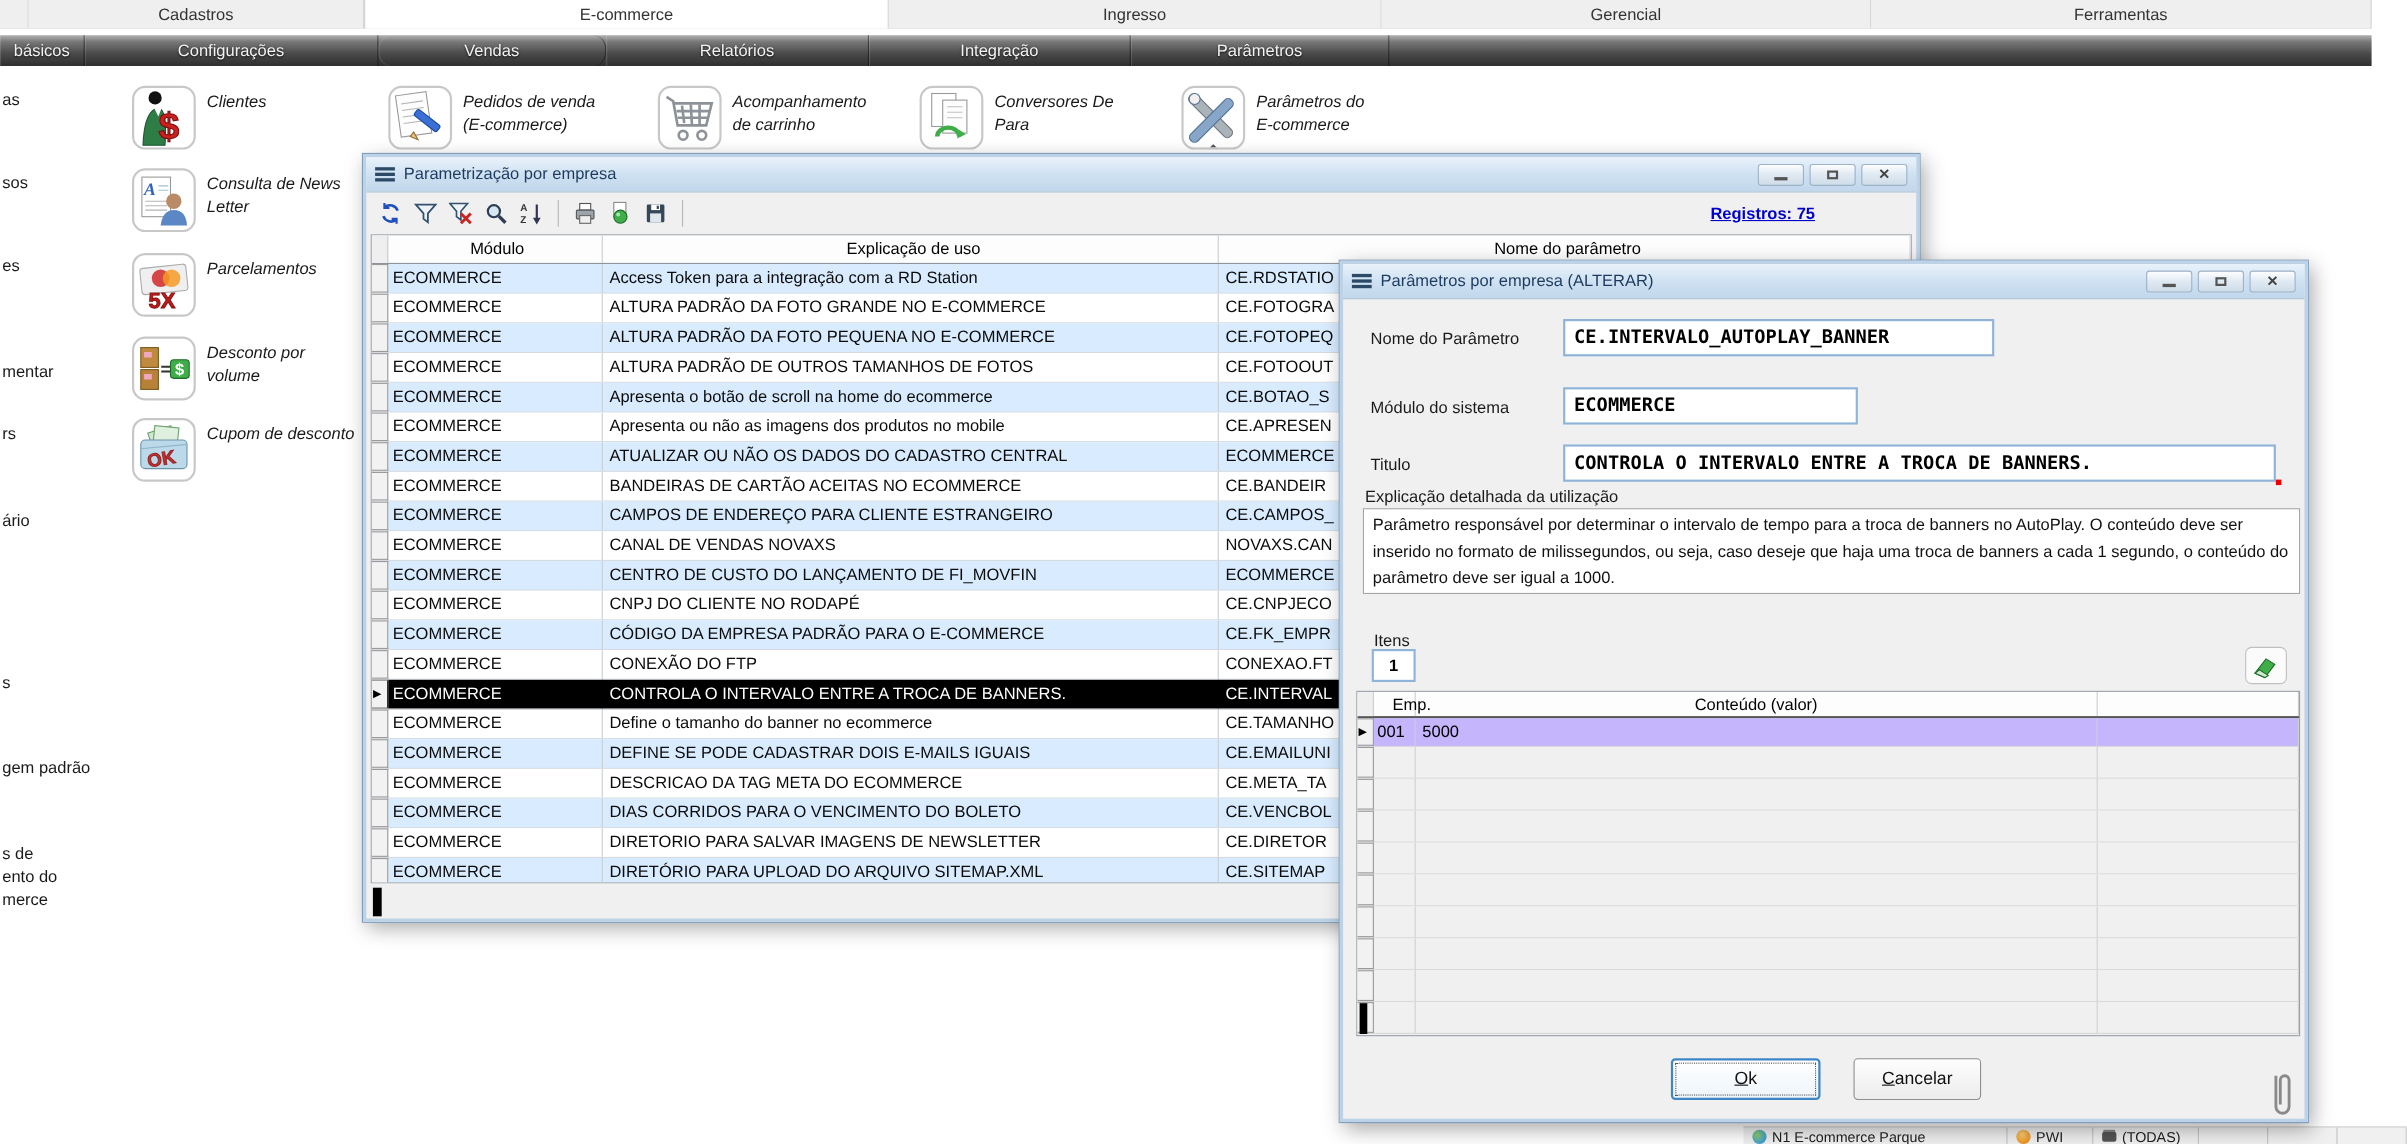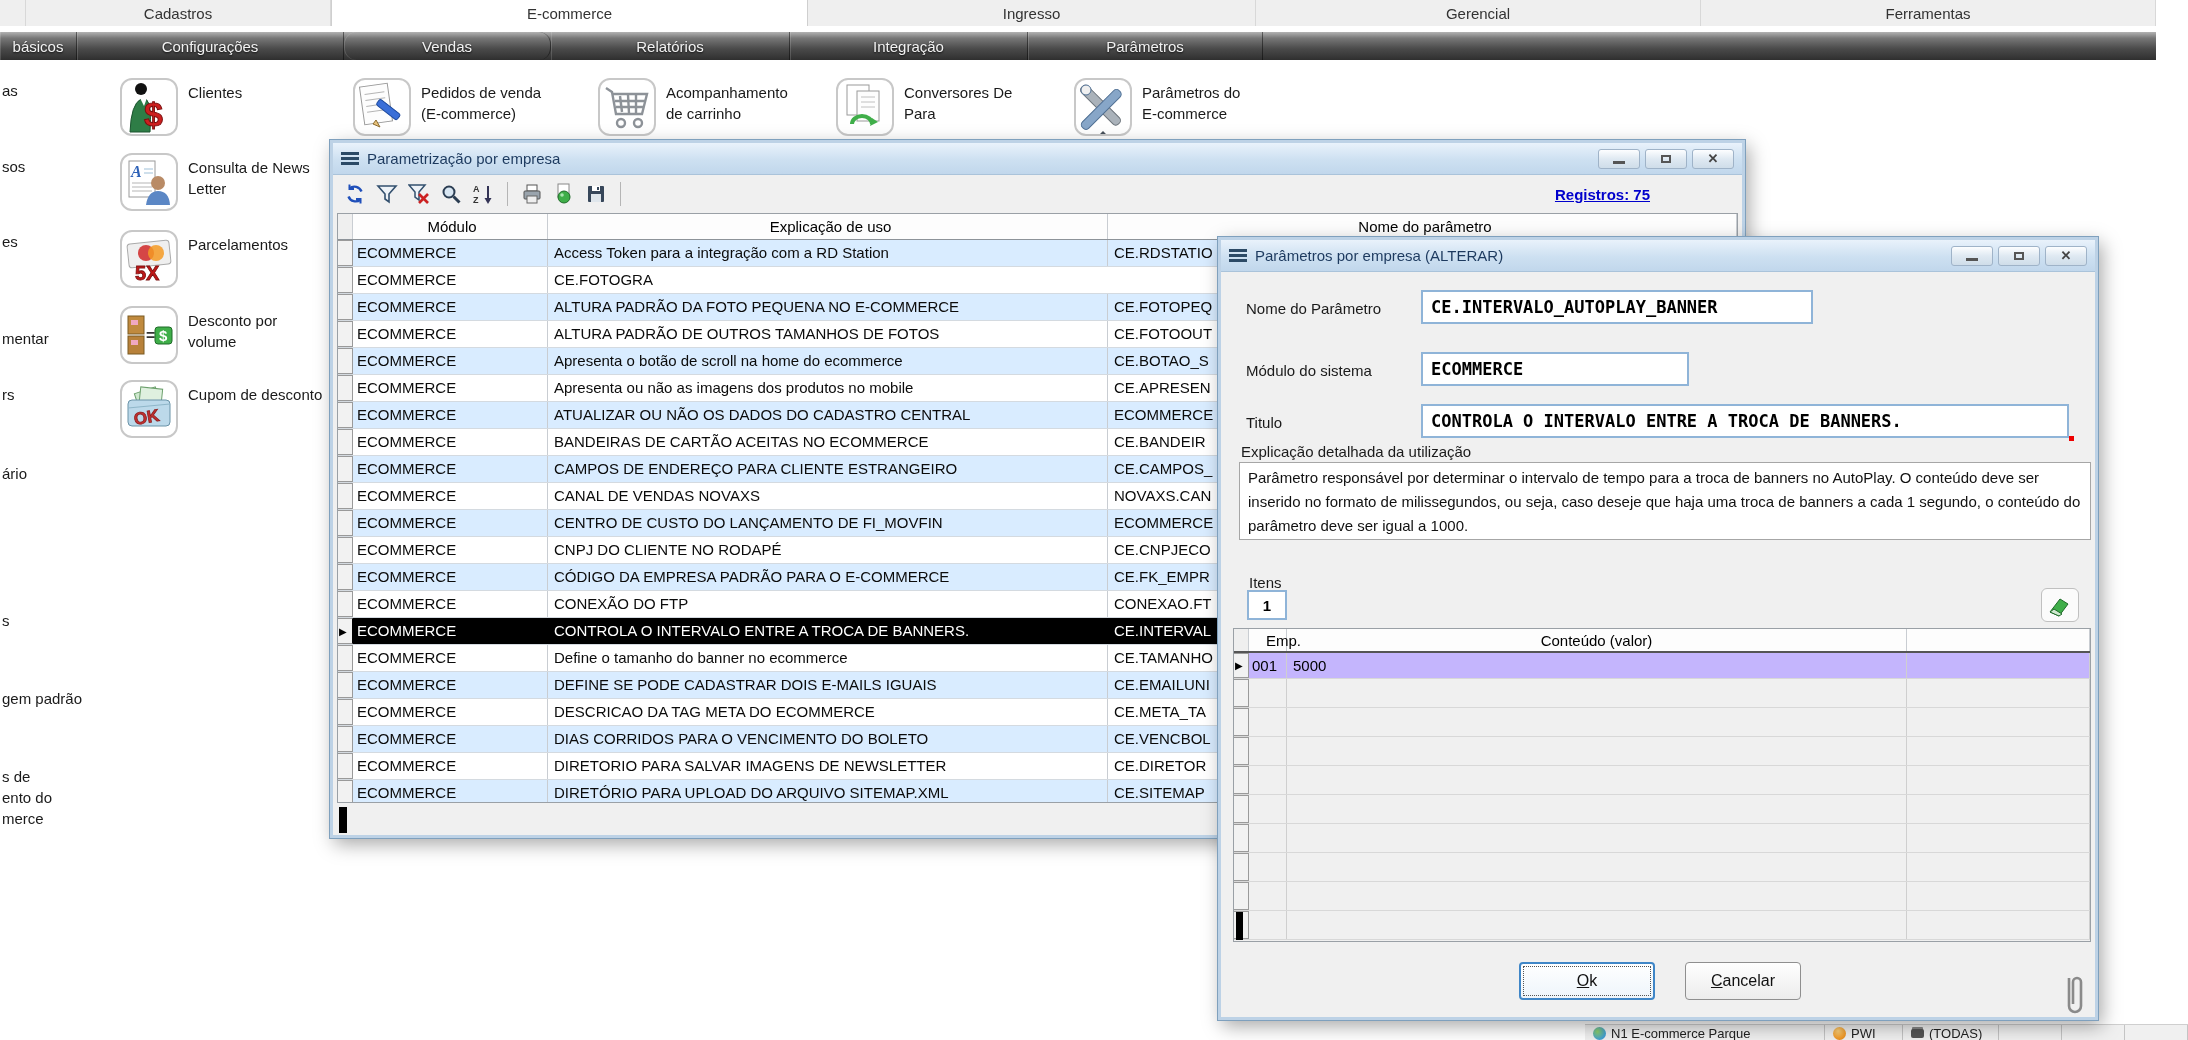--- a/index.html
+++ b/index.html
@@ -30,21 +30,21 @@
   .ribbon > div:nth-of-type(2){ width:267px; }
   .ribbon > div:nth-of-type(3){ width:207px;border-radius:12px; }
   .ribbon > div:nth-of-type(4){ width:239px; }
   .ribbon > div:nth-of-type(5){ width:238px; }
   .ribbon > div:nth-of-type(6){ width:235px; }
 
   
   .sc { position:absolute; display:flex; gap:10px; }
   .icbox { width:58px; height:58px; background:#fff; border:2px solid #c8c8c8;
     border-radius:12px; position:relative; overflow:hidden; flex:none; }
-  .sc .lbl { font-size:15px; color:#1a1a1a; line-height:21px; padding-top:4px; white-space:nowrap; }
+  .sc .lbl { font-size:15px; color:#1a1a1a; line-height:21px; padding-top:4px; white-space:nowrap;font-style:italic; }
   .frag { position:absolute; left:2px; font-size:15px; color:#1a1a1a; white-space:nowrap; cursor:default; }
 
   
   .win { position:absolute; background:#f0f0f0; border:3px solid #bdd2e6;
     box-shadow:0 0 0 1px #7fa0bd, 4px 6px 18px rgba(0,0,0,.35); }
   .tbar { height:32px; background:linear-gradient(#e9f2fb, #cde0f1 55%, #c1d7ec);
     border-bottom:1px solid #aac3da; display:flex; align-items:center; padding:0 8px; }
   .tbar .ham { width:18px; height:13px; border-top:3px solid #2c4a66;
     border-bottom:3px solid #2c4a66; position:relative; margin-right:8px; flex:none; }
   .tbar .ham::after { content:""; position:absolute; left:0; top:2px; width:18px; height:3px; background:#2c4a66; }
@@ -466,20 +466,21 @@
           <div class="trow">
             <div class="tc c-sel"></div>
             <div class="tc c-mod">ECOMMERCE</div>
             <div class="tc c-exp">Access Token para a integração com a RD Station</div>
             <div class="tc c-nome">CE.RDSTATIO</div>
           </div>
 
           <div class="trow">
             <div class="tc c-sel"></div>
             <div class="tc c-mod">ECOMMERCE</div>
+            <div class="tc c-exp">ALTURA PADRÃO DA FOTO GRANDE NO E-COMMERCE</div>
             <div class="tc c-nome">CE.FOTOGRA</div>
           </div>
 
           <div class="trow">
             <div class="tc c-sel"></div>
             <div class="tc c-mod">ECOMMERCE</div>
             <div class="tc c-exp">ALTURA PADRÃO DA FOTO PEQUENA NO E-COMMERCE</div>
             <div class="tc c-nome">CE.FOTOPEQ</div>
           </div>
 

